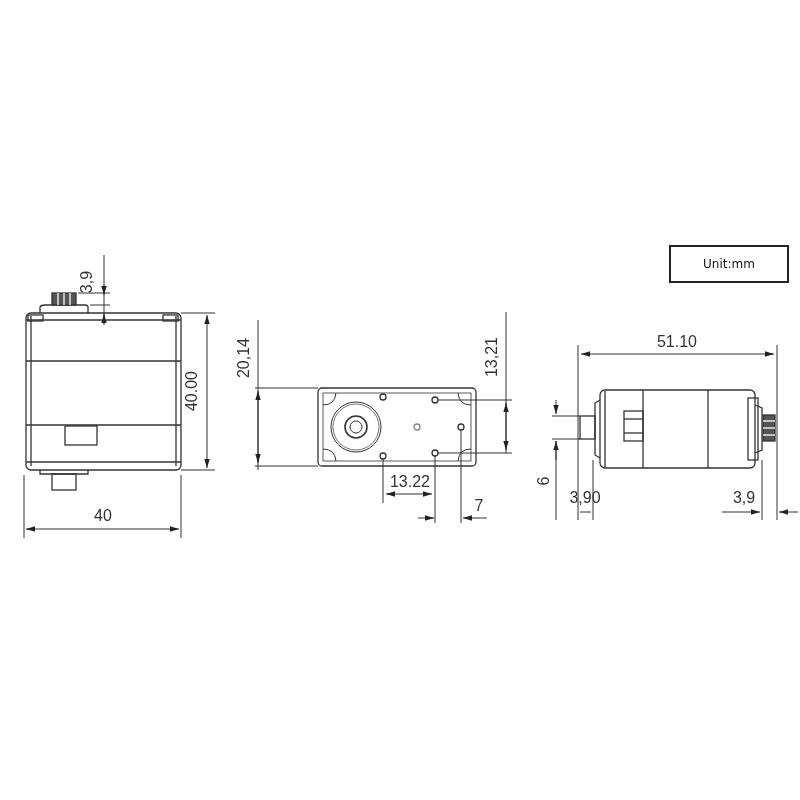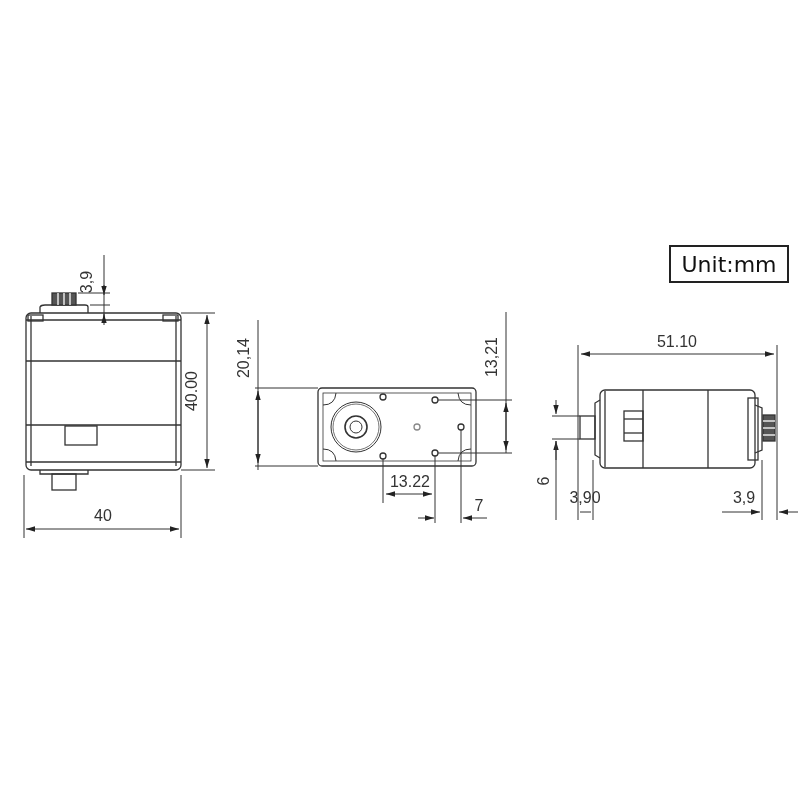--- a/index.html
+++ b/index.html
@@ -1,19 +1,19 @@
 <!DOCTYPE html>
 <html><head>
 <meta charset="utf-8">
 <style>
   html, body { margin: 0; padding: 0; background: #ffffff; }
   body { width: 800px; height: 800px; position: relative; overflow: hidden; font-family: "DejaVu Sans", sans-serif; }
   svg { position: absolute; left: 0; top: 0; }
   .dim { font-family: "Liberation Sans", sans-serif; font-size: 16px; fill: #333; }
-  .unit-box { position: absolute; left: 669px; top: 245px; width: 120px; height: 38px; border: 2px solid #222; box-sizing: border-box; display: flex; align-items: center; justify-content: center; font-family: "DejaVu Sans", sans-serif; font-size: 22px; color: #111; background: #fff; }
+  .unit-box { position: absolute; left: 669px; top: 245px; width: 120px; height: 38px; border: 2px solid #222; box-sizing: border-box; display: flex; align-items: center; justify-content: center; font-family: "DejaVu Sans", sans-serif; font-size: 12px; color: #111; background: #fff; }
 </style>
 </head>
 <body>
 
 <svg width="800" height="800" viewBox="0 0 800 800" xmlns="http://www.w3.org/2000/svg">
   <defs>
     <marker id="arr" viewBox="0 0 10 10" refX="10" refY="5" markerWidth="9" markerHeight="9" orient="auto-start-reverse">
       <path d="M0,2 L10,5 L0,8 z" fill="#222"></path>
     </marker>
   </defs>

